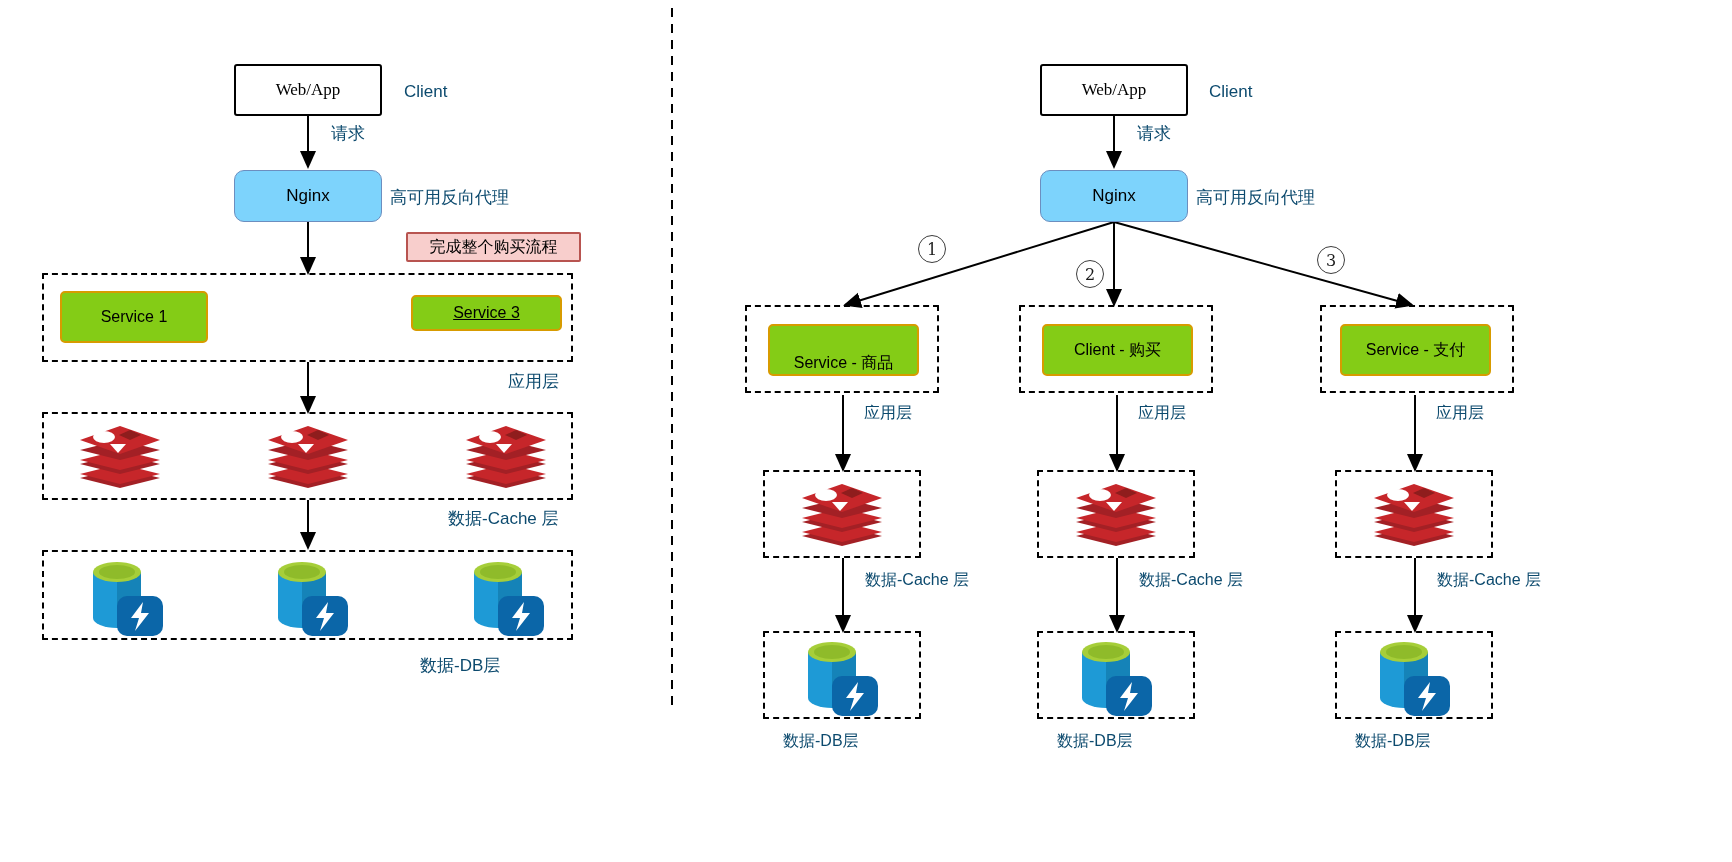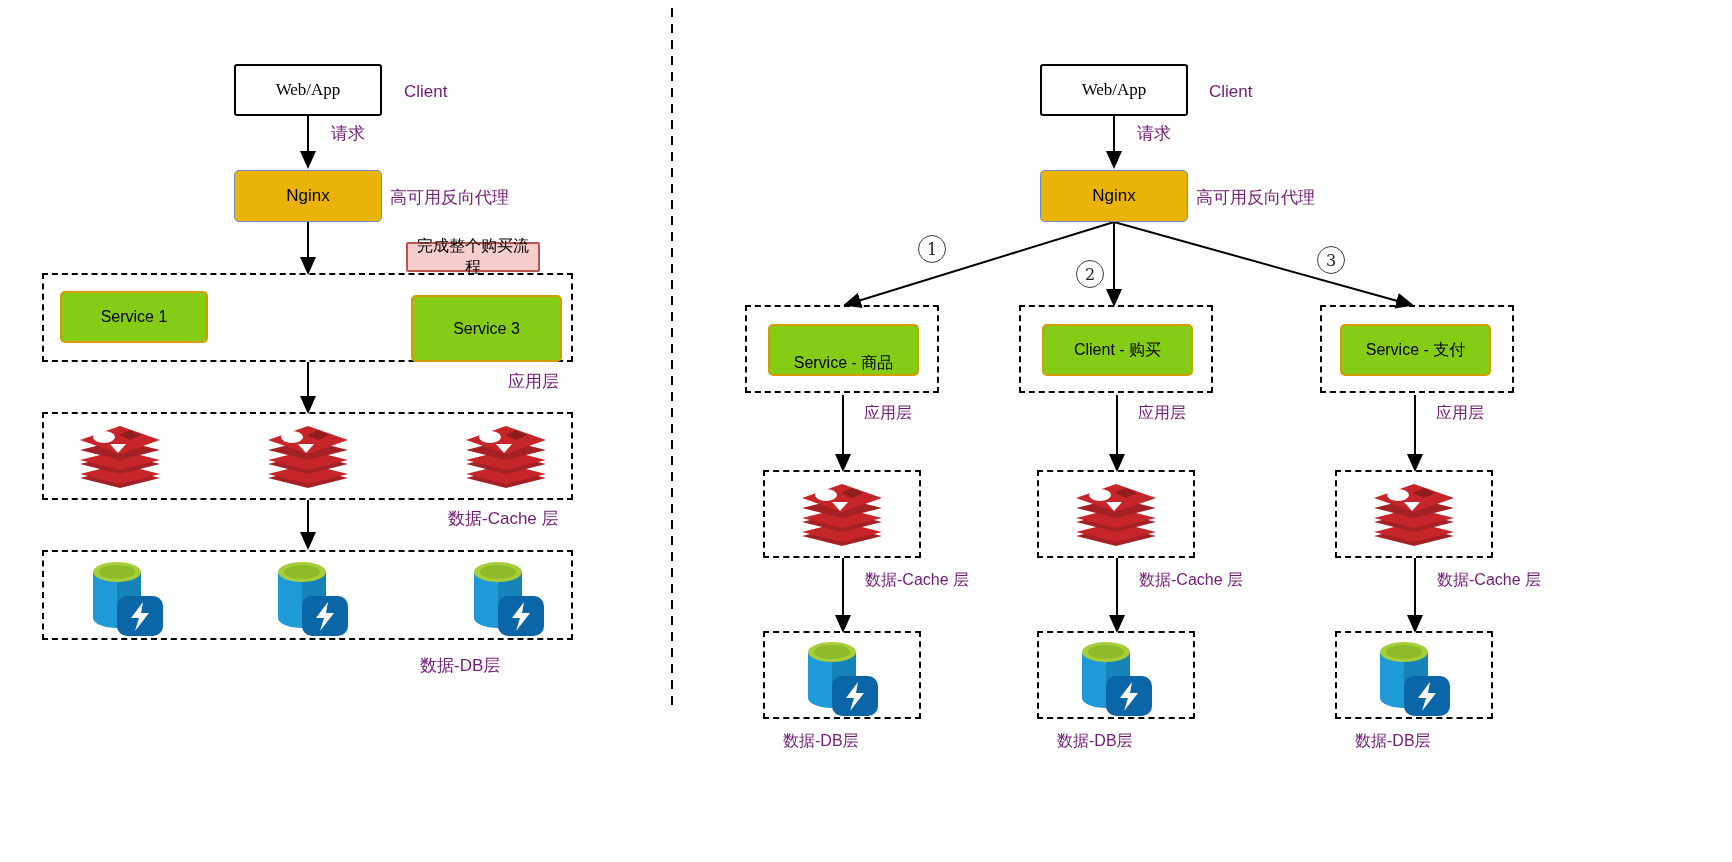--- a/index.html
+++ b/index.html
@@ -15,35 +15,35 @@
   .canvas { position:absolute; inset:0; }
   svg.edges { position:absolute; left:0; top:0; width:1732px; height:862px; pointer-events:none; }
 
   .node { position:absolute; display:flex; align-items:center; justify-content:center; text-align:center; }
 
   .box-web {
     border:2px solid #000; background:#fff; border-radius:3px;
     font-size:17px; line-height:1.2;font-family:Liberation Serif, serif;
   }
   .box-nginx {
-    border:1.5px solid #6c8ebf; background:#eab308; border-radius:5px;
+    border:1.5px solid #6c8ebf; background:#7dd3fc; border-radius:10px;
     font-size:17px;
   }
   .box-service {
     border:2px solid #d79b00; background:#84cc16; border-radius:5px;
     font-size:16px;
   }
   .badge-red {
     border:2px solid #b85450; background:#f8cecc; border-radius:2px;
     font-size:16px; padding:4px 8px;
   }
   .dashgroup {
     position:absolute; border:2px dashed #000; background:transparent; border-radius:1px;
   }
-  .plain-label { position:absolute; font-size:17px; white-space:nowrap; color:#701a75; }
+  .plain-label { position:absolute; font-size:17px; white-space:nowrap; color:#0c4a6e; }
   .plain-label.sm { font-size:16px; }
 
   .circnum {
     position:absolute; width:28px; height:28px; border:1.5px solid #3d3d3d;
     border-radius:50%; display:flex; align-items:center; justify-content:center;
     font-size:16px; background:#fff; color:#1a1a1a;
     font-family:"DejaVu Serif","Liberation Serif",serif;
   }
 
   
@@ -94,29 +94,29 @@
   </div>
   <div class="plain-label" style="left:404px; top:82px;">Client</div>
 
   <div class="plain-label" style="left:331px; top:122px;">请求</div>
 
   <div class="node box-nginx" style="left:234px; top:170px; width:148px; height:52px;">
     <span>Nginx</span>
   </div>
   <div class="plain-label" style="left:390px; top:186px;">高可用反向代理</div>
 
-  <div class="node badge-red" style="left:406px; top:242px; width:134px; height:30px;text-align:center;">
+  <div class="node badge-red" style="left:406px; top:232px; width:175px; height:30px;text-align:center;">
     <span>完成整个购买流程</span>
   </div>
 
   <div class="dashgroup" style="left:42px; top:273px; width:531px; height:89px;"></div>
   <div class="node box-service" style="left:60px; top:291px; width:148px; height:52px;">
     <span>Service 1</span>
   </div>
-  <div class="node box-service" style="left:411px; top:295px; width:151px; height:67px;">
+  <div class="node box-service" style="left:411px; top:295px; width:151px; height:36px;text-decoration:underline;">
     <span>Service 3</span>
   </div>
   <div class="plain-label" style="left:508px; top:370px;">应用层</div>
 
   <div class="dashgroup" style="left:42px; top:412px; width:531px; height:88px;"></div>
 
   <svg class="redis" style="left:78px; top:424px;" width="84" height="64" viewBox="0 0 84 64">
     <g>
       <path d="M42 44 L82 54 L42 64 L2 54 Z" fill="#a32025"></path>
       <path d="M42 40 L82 50 L42 60 L2 50 Z" fill="#c6262a"></path>

